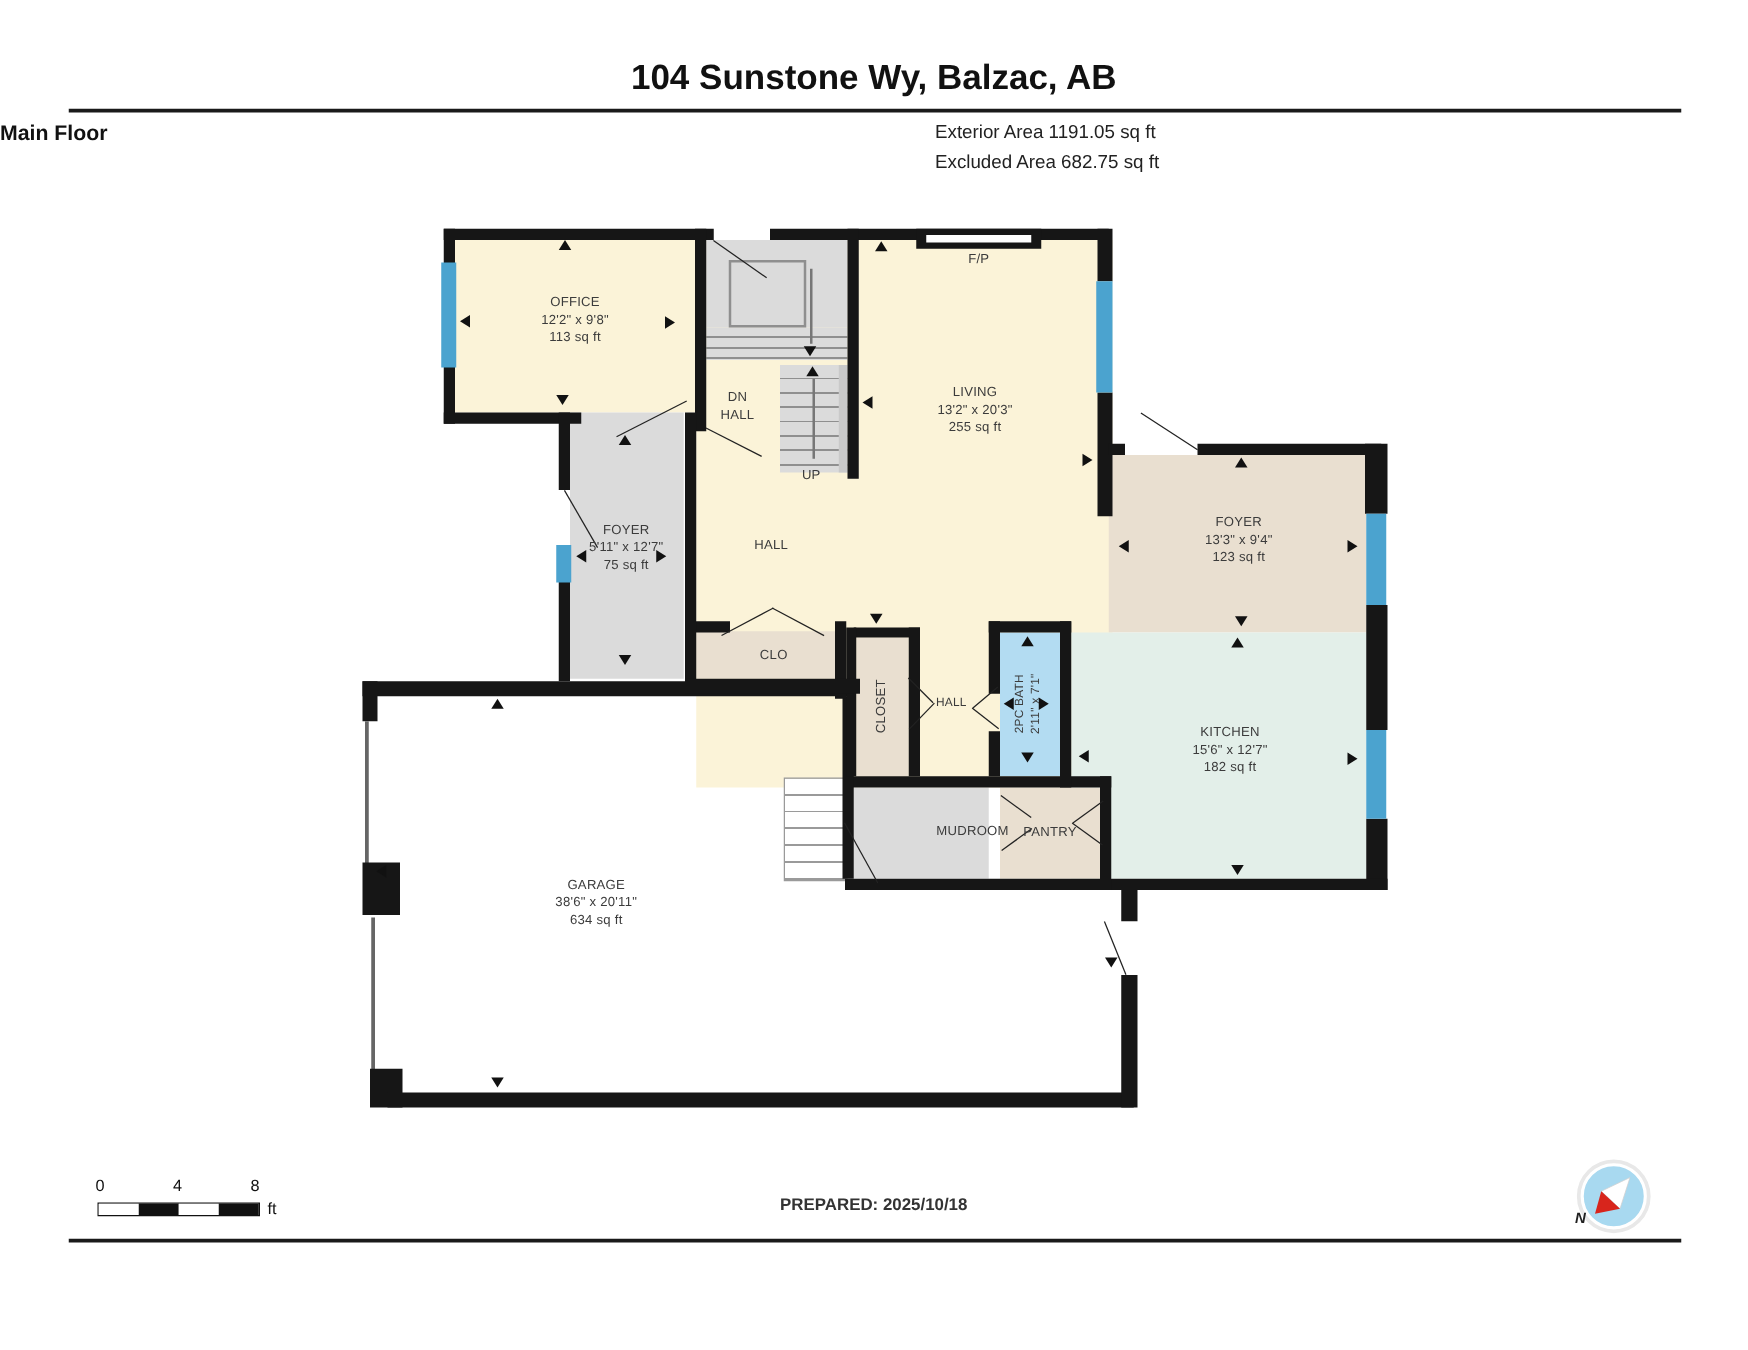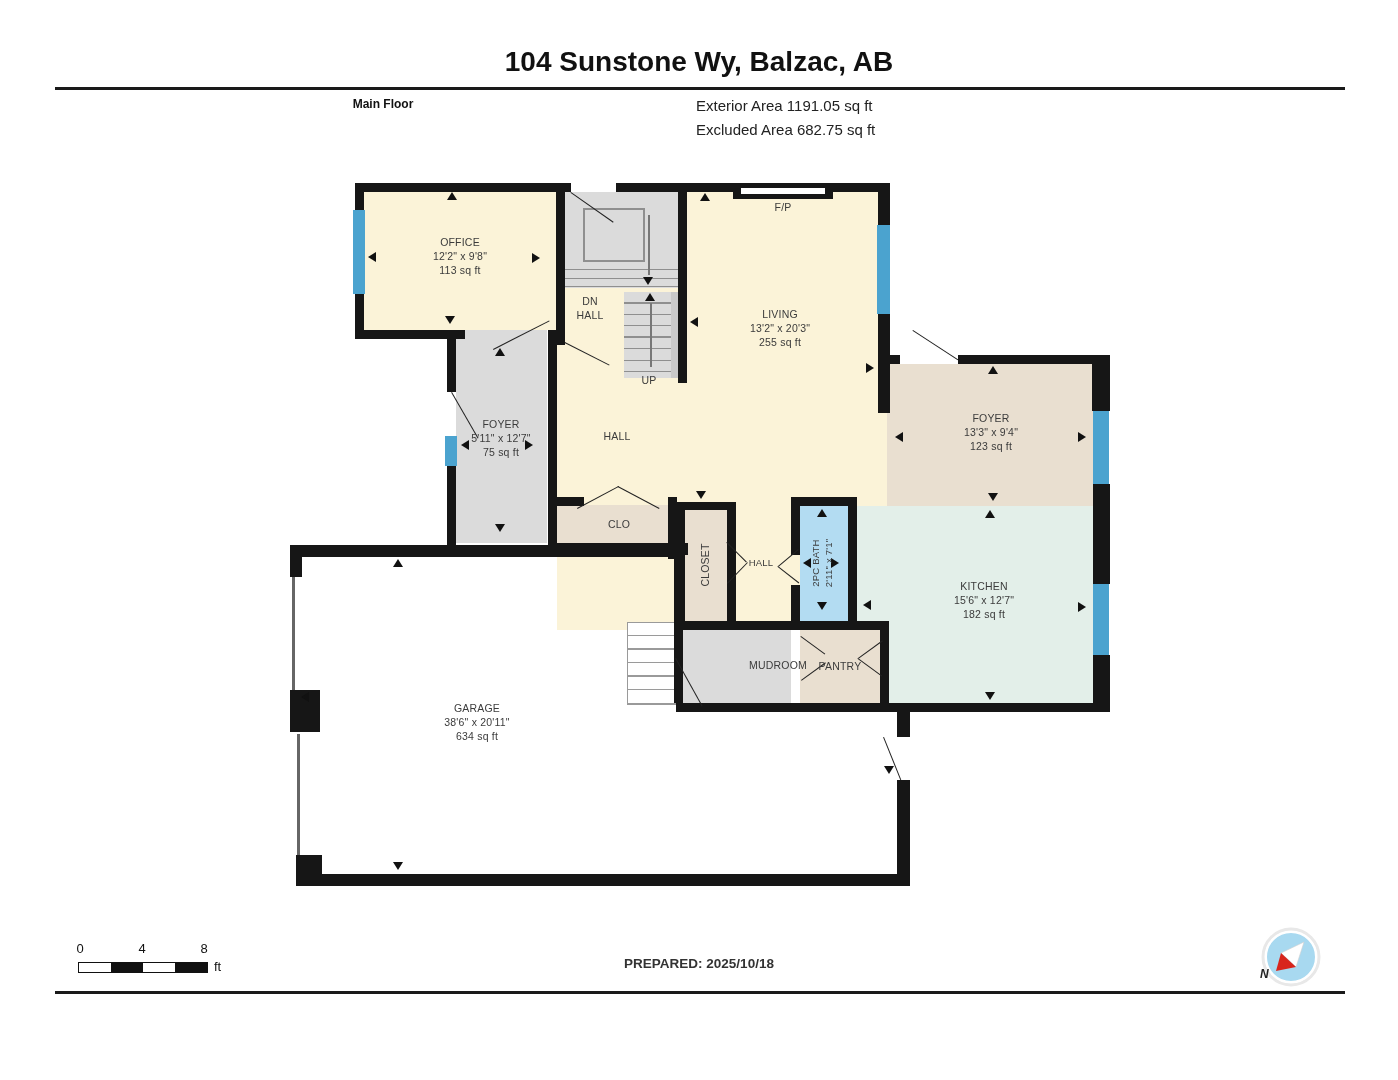--- a/index.html
+++ b/index.html
@@ -31,23 +31,23 @@
   .tl{border-top:5px solid transparent;border-bottom:5px solid transparent;border-right:8px solid #111;}
   .tr{border-top:5px solid transparent;border-bottom:5px solid transparent;border-left:8px solid #111;}
   
   .lbl{position:absolute;transform:translateX(-50%);text-align:center;
        font-size:10.5px;line-height:1.32;color:#3b3b3b;white-space:nowrap;letter-spacing:.2px;}
   .vlbl{position:absolute;transform:translate(-50%,-50%) rotate(-90deg);text-align:center;
        font-size:10.5px;line-height:1.32;color:#3b3b3b;white-space:nowrap;letter-spacing:.2px;}
   .sm{font-size:9.5px;}
   .hdr-title{position:absolute;left:0;right:0;top:46px;text-align:center;
        font-size:28px;font-weight:bold;color:#111;}
-  .hdr-floor{position:absolute;left:0;top:97px;width:700px;text-align:center;
-       font-size:12px;font-weight:bold;color:#111;padding-left:33px;}
-  .hdr-area{position:absolute;left:696px;font-size:15px;color:#222;}
+  .hdr-floor{position:absolute;left:0;top:97px;width:700px;text-align:left;
+       font-size:17px;font-weight:bold;color:#111;}
+  .hdr-area{position:absolute;left:748px;font-size:15px;color:#222;}
   .rule{position:absolute;left:55px;width:1290px;background:#1a1a1a;}
   .prepared{position:absolute;left:0;right:0;top:956px;text-align:center;
        font-size:13.5px;font-weight:bold;color:#333;}
   .disclaimer{position:absolute;left:55px;top:1000px;width:1300px;
        font-size:12.5px;color:#4a4a4a;}
   .sb-num{position:absolute;transform:translateX(-50%);font-size:13px;color:#111;top:941px;}
   .sb-unit{position:absolute;font-size:13px;color:#111;}
   .sb-bar{position:absolute;left:78px;top:962px;width:128px;height:9px;border:1.5px solid #111;
        display:flex;}
   .sb-seg{flex:1 1 25%;height:100%;}
@@ -209,21 +209,21 @@
   <div class="lbl" style="left:477px;top:702px">
     <div>GARAGE</div>
     <div>38'6" x 20'11"</div>
     <div>634 sq ft</div>
   </div>
   <div class="lbl" style="left:617px;top:430px">HALL</div>
   <div class="lbl sm" style="left:761px;top:557px">HALL</div>
   <div class="lbl" style="left:619px;top:518px">CLO</div>
   <div class="lbl" style="left:778px;top:659px">MUDROOM</div>
   <div class="lbl" style="left:840px;top:660px">PANTRY</div>
-  <div class="lbl" style="left:590px;top:295px">
+  <div class="lbl" style="left:590px;top:312px">
     <div>DN</div>
     <div>HALL</div>
   </div>
   <div class="lbl" style="left:649px;top:374px">UP</div>
   <div class="lbl" style="left:783px;top:201px">F/P</div>
   <div class="vlbl" style="left:706px;top:565px">CLOSET</div>
   <div class="vlbl sm" style="left:823px;top:563px">
     <div>2PC BATH</div>
     <div>2'11" x 7'1"</div>
   </div>

